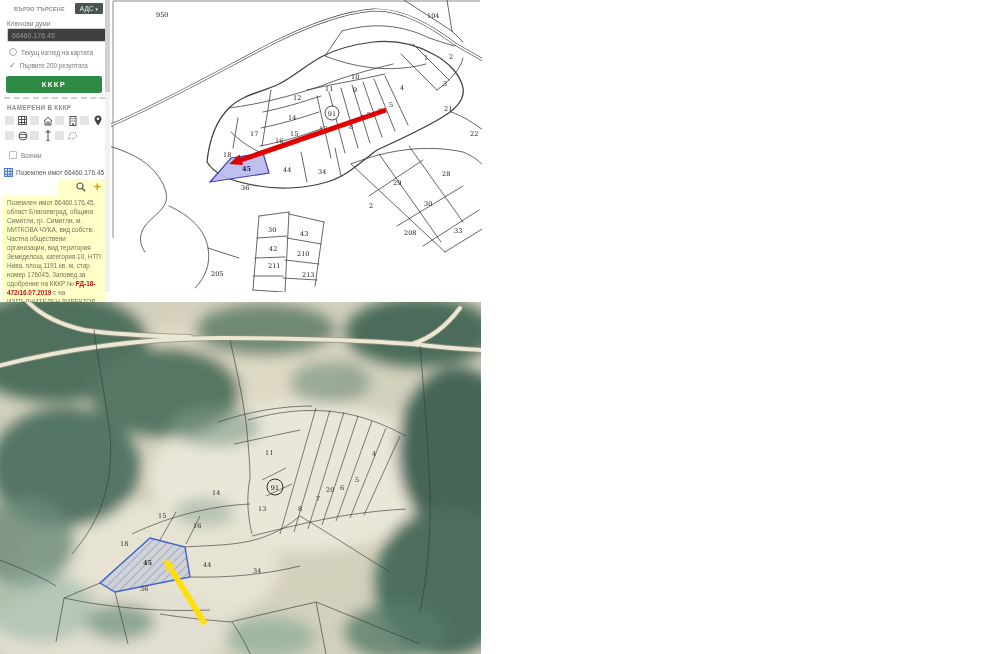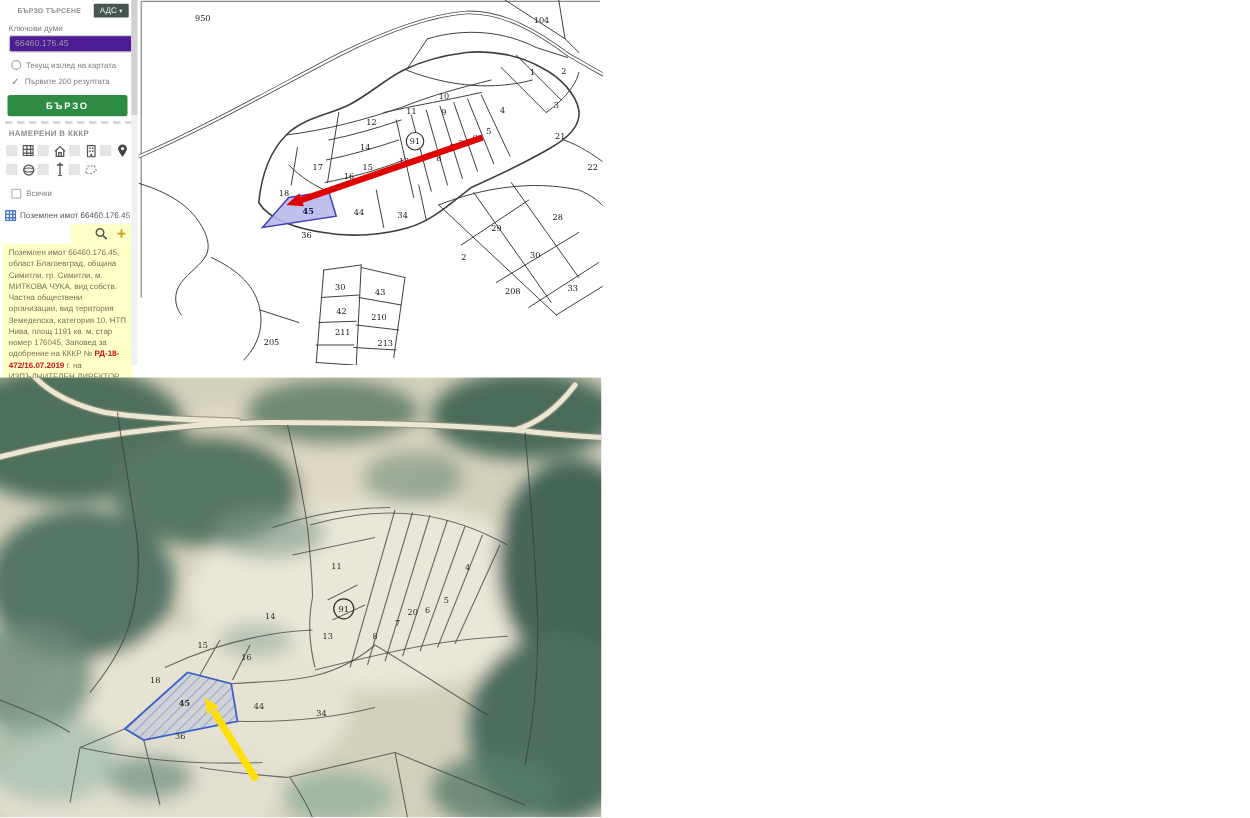--- a/index.html
+++ b/index.html
@@ -6,21 +6,21 @@
   body{font-family:"Liberation Sans",sans-serif;}
   .canvas{position:relative;width:1000px;height:654px;background:#fff;overflow:hidden;}
 
   
   .sidebar{position:absolute;left:0;top:0;width:110px;height:292px;background:#fff;color:#666;}
   .topbar{display:flex;align-items:center;justify-content:space-between;height:13px;padding:2px 7px 0 14px;}
   .tab{font-size:5.5px;color:#8d8d8d;font-weight:bold;letter-spacing:.2px;cursor:pointer;}
   .ads{background:#47564e;color:#ecenormal;color:#ececec;border:none;font-size:6.5px;height:11px;padding:0 5px;border-radius:1px;display:flex;align-items:center;gap:2px;cursor:pointer;}
   .ads .chev{font-size:5px;}
   .kw{display:block;margin:5px 7px 1px;font-size:6.5px;color:#7a7a7a;}
-  .kwinput{display:block;width:90px;margin:1px 7px 0;height:12px;border:1px solid #ccc;border-radius:2px;font-size:7px;color:#999;padding:0 4px;background:#4c1d95;font-family:"Liberation Sans",sans-serif;}
+  .kwinput{display:block;width:90px;margin:1px 7px 0;height:12px;border:1px solid #ccc;border-radius:2px;font-size:7px;color:#999;padding:0 4px;background:#404040;font-family:"Liberation Sans",sans-serif;}
   .opt{display:flex;align-items:center;gap:4px;margin:6px 9px 0;font-size:6.3px;color:#7a7a7a;}
   .radio{width:6px;height:6px;border:1px solid #aaa;border-radius:50%;flex:none;background:#fff;cursor:pointer;}
   .checkmark{color:#777;font-size:8px;line-height:6px;flex:none;cursor:pointer;}
   .cbox{width:6px;height:6px;border:1px solid #bbb;border-radius:1px;flex:none;background:#fff;cursor:pointer;}
   .searchbtn{display:block;width:96px;margin:7px 6px 0;height:17px;background:#2e8b44;color:#fff;border:none;border-radius:2px;font-size:7.5px;font-weight:bold;letter-spacing:1.5px;cursor:pointer;font-family:"Liberation Sans",sans-serif;}
   .dashes{margin:4px 4px 0;border-top:2px dashed #cfcfcf;}
   .results-header{margin:5px 7px 2px;font-size:6.3px;font-weight:bold;color:#8d8d8d;letter-spacing:.3px;}
   .iconrow{display:flex;align-items:center;margin:4px 5px 0;}
   .pair{display:flex;align-items:center;gap:3px;width:25px;flex:none;}
   .ph{width:9px;height:9px;background:#e4e4e4;border-radius:1px;flex:none;}
@@ -69,21 +69,21 @@
 
     <div class="opt">
       <span class="radio"></span>
       <span>Текущ изглед на картата</span>
     </div>
     <div class="opt">
       <span class="checkmark">✓</span>
       <span>Първите 200 резултата</span>
     </div>
 
-    <button class="searchbtn">БЪРЗО</button>
+    <button class="searchbtn">КККР</button>
     <div class="dashes"></div>
     <div class="results-header">НАМЕРЕНИ В КККР</div>
 
     <div class="iconrow">
       <span class="pair">
           <span class="ph"></span>
         <span class="ic">
           <svg width="9" height="9" viewBox="0 0 9 9">
               <g fill="none" stroke="#555" stroke-width="1">
                 <rect x="0.5" y="0.5" width="8" height="8"></rect>

